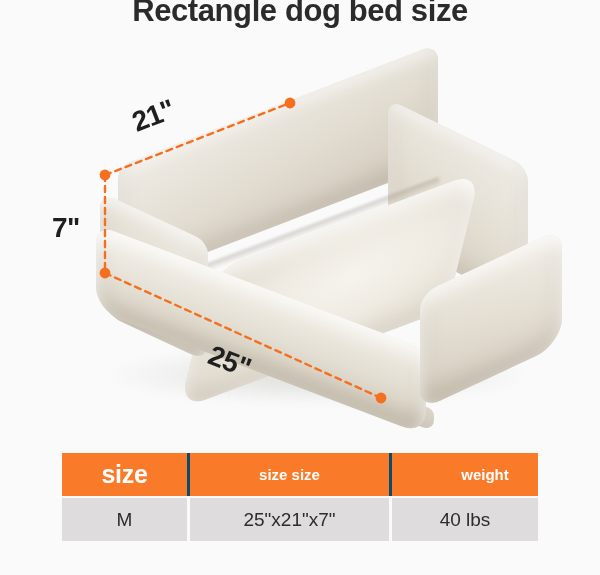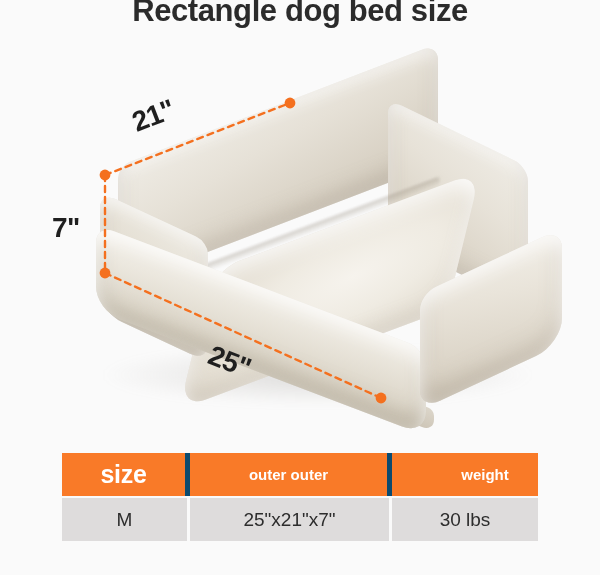--- a/index.html
+++ b/index.html
@@ -206,21 +206,21 @@
   #size-table th, #size-table td {
     text-align: center;
     vertical-align: middle;
   }
   #size-table thead th {
     background: #f97a28;
     color: #ffffff;
     height: 43px;
     font-size: 15px;
     font-weight: 700;
-    border-right: 5px solid #0c4a6e;
+    border-right: 3px solid #0c4a6e;
   }
   #size-table thead th:last-child { border-right: none; padding-left: 40px; }
   #size-table thead th.col-size {
     font-size: 25px;
     letter-spacing: -0.3px;
   }
   #size-table tbody td {
     background: #dedcdc;
     color: #2d2d2d;
     height: 45px;
@@ -276,24 +276,24 @@
 
 <table id="size-table">
   <colgroup>
     <col style="width:128px">
     <col style="width:202px">
     <col style="width:146px">
   </colgroup>
   <thead>
     <tr>
       <th class="col-size">size</th>
-      <th>outer outer</th>
+      <th>size size</th>
       <th>weight</th>
     </tr>
   </thead>
   <tbody>
     <tr>
       <td>M</td>
       <td>25"x21"x7"</td>
-      <td>30 lbs</td>
+      <td>40 lbs</td>
     </tr>
   </tbody>
 </table>
 
 </body></html>

